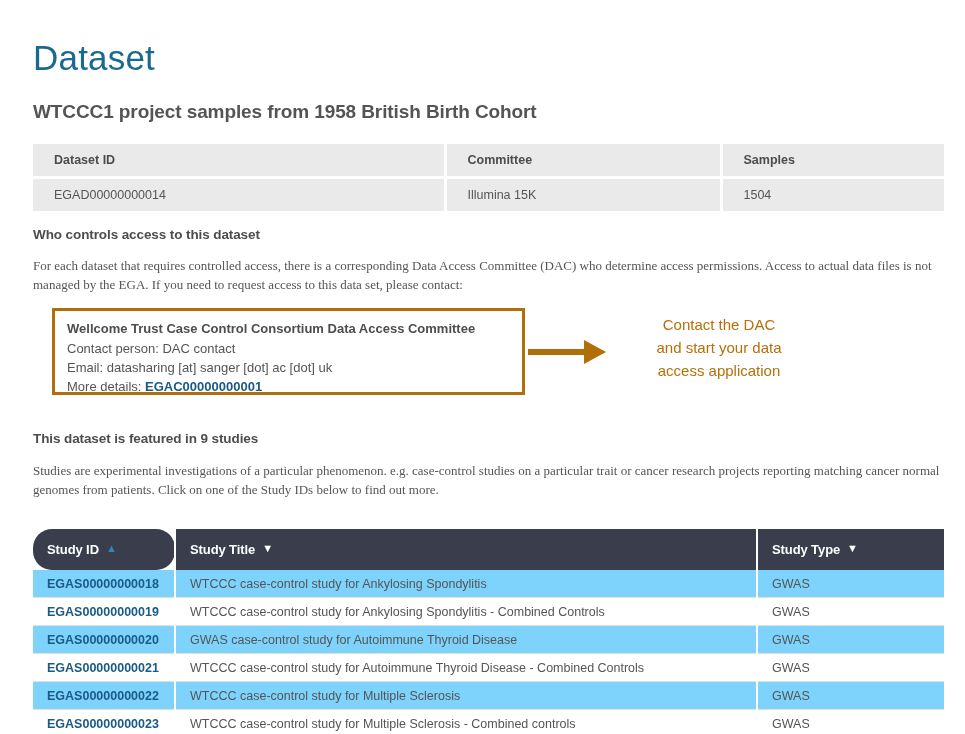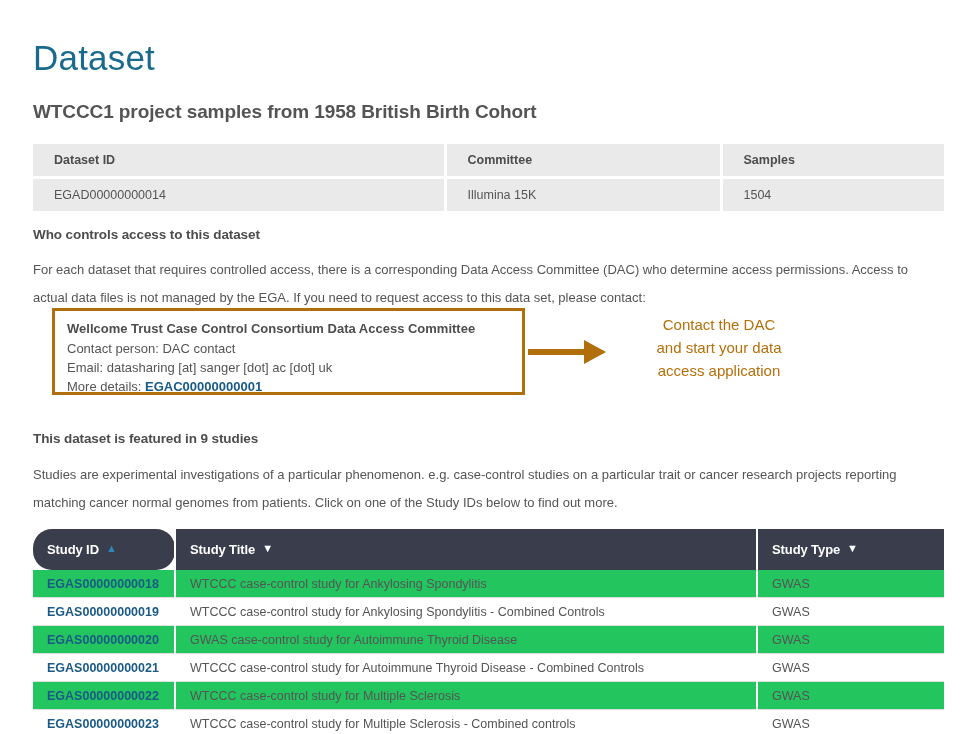--- a/index.html
+++ b/index.html
@@ -83,22 +83,23 @@
   .section-head {
     position: absolute;
     font-size: 13.5px;
     font-weight: bold;
     color: #4d4d4d;
     letter-spacing: -0.1px;
   }
   .body-text {
     position: absolute;
     font-size: 13px;
-    line-height: 28px;
+    line-height: 19px;
     color: #555555;
+    font-family: Liberation Serif, serif;
   }
   #who-controls-head { left: 33px; top: 227px; }
   #who-controls-text { left: 33px; top: 256px; width: 900px; }
   #featured-head     { left: 33px; top: 431px; }
   #featured-text     { left: 33px; top: 461px; width: 910px; }
 
   
   .dac-box {
     position: absolute;
     left: 52px;
@@ -197,21 +198,21 @@
   }
   .sort-asc  { color: #2e86b8; }
   .sort-desc { color: #ffffff; }
 
   .studies-table tbody td {
     padding: 6px 0 6px 14px;
     border-bottom: 1px solid #e0e0e0;
     color: #555555;
     height: 15px;
   }
-  .studies-table tbody tr.alt td { background: #22c55e; margin-left: 44px; }
+  .studies-table tbody tr.alt td { background: #7dd3fc; margin-left: 44px; }
   .studies-table tbody tr td:nth-child(2),
   .studies-table tbody tr td:nth-child(3) {
     border-left: 2px solid #ffffff;
   }
   .study-id {
     color: #1a5a87;
     font-weight: bold;
     text-decoration: none;
     cursor: pointer;
   }

